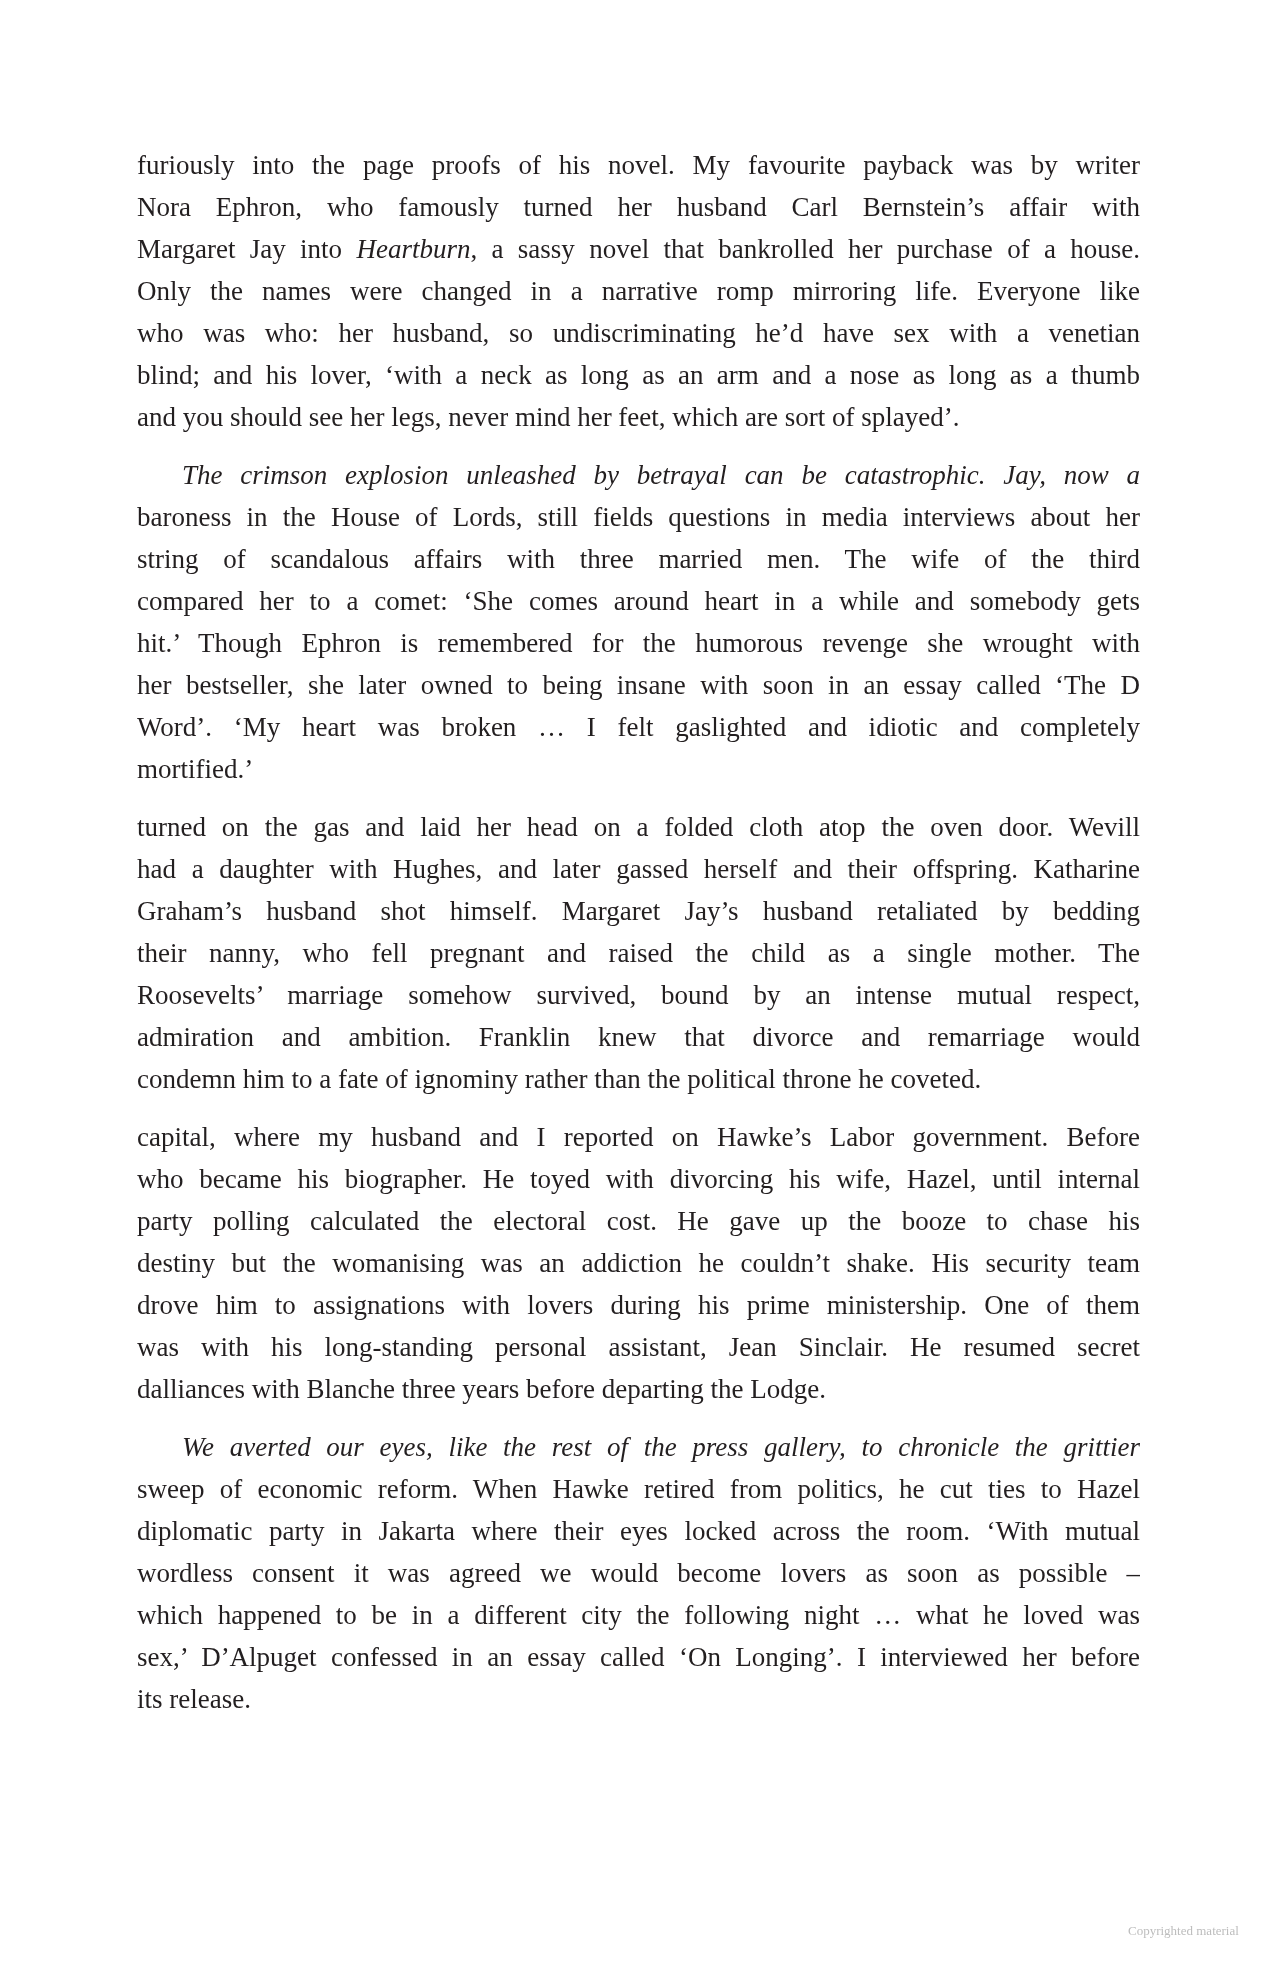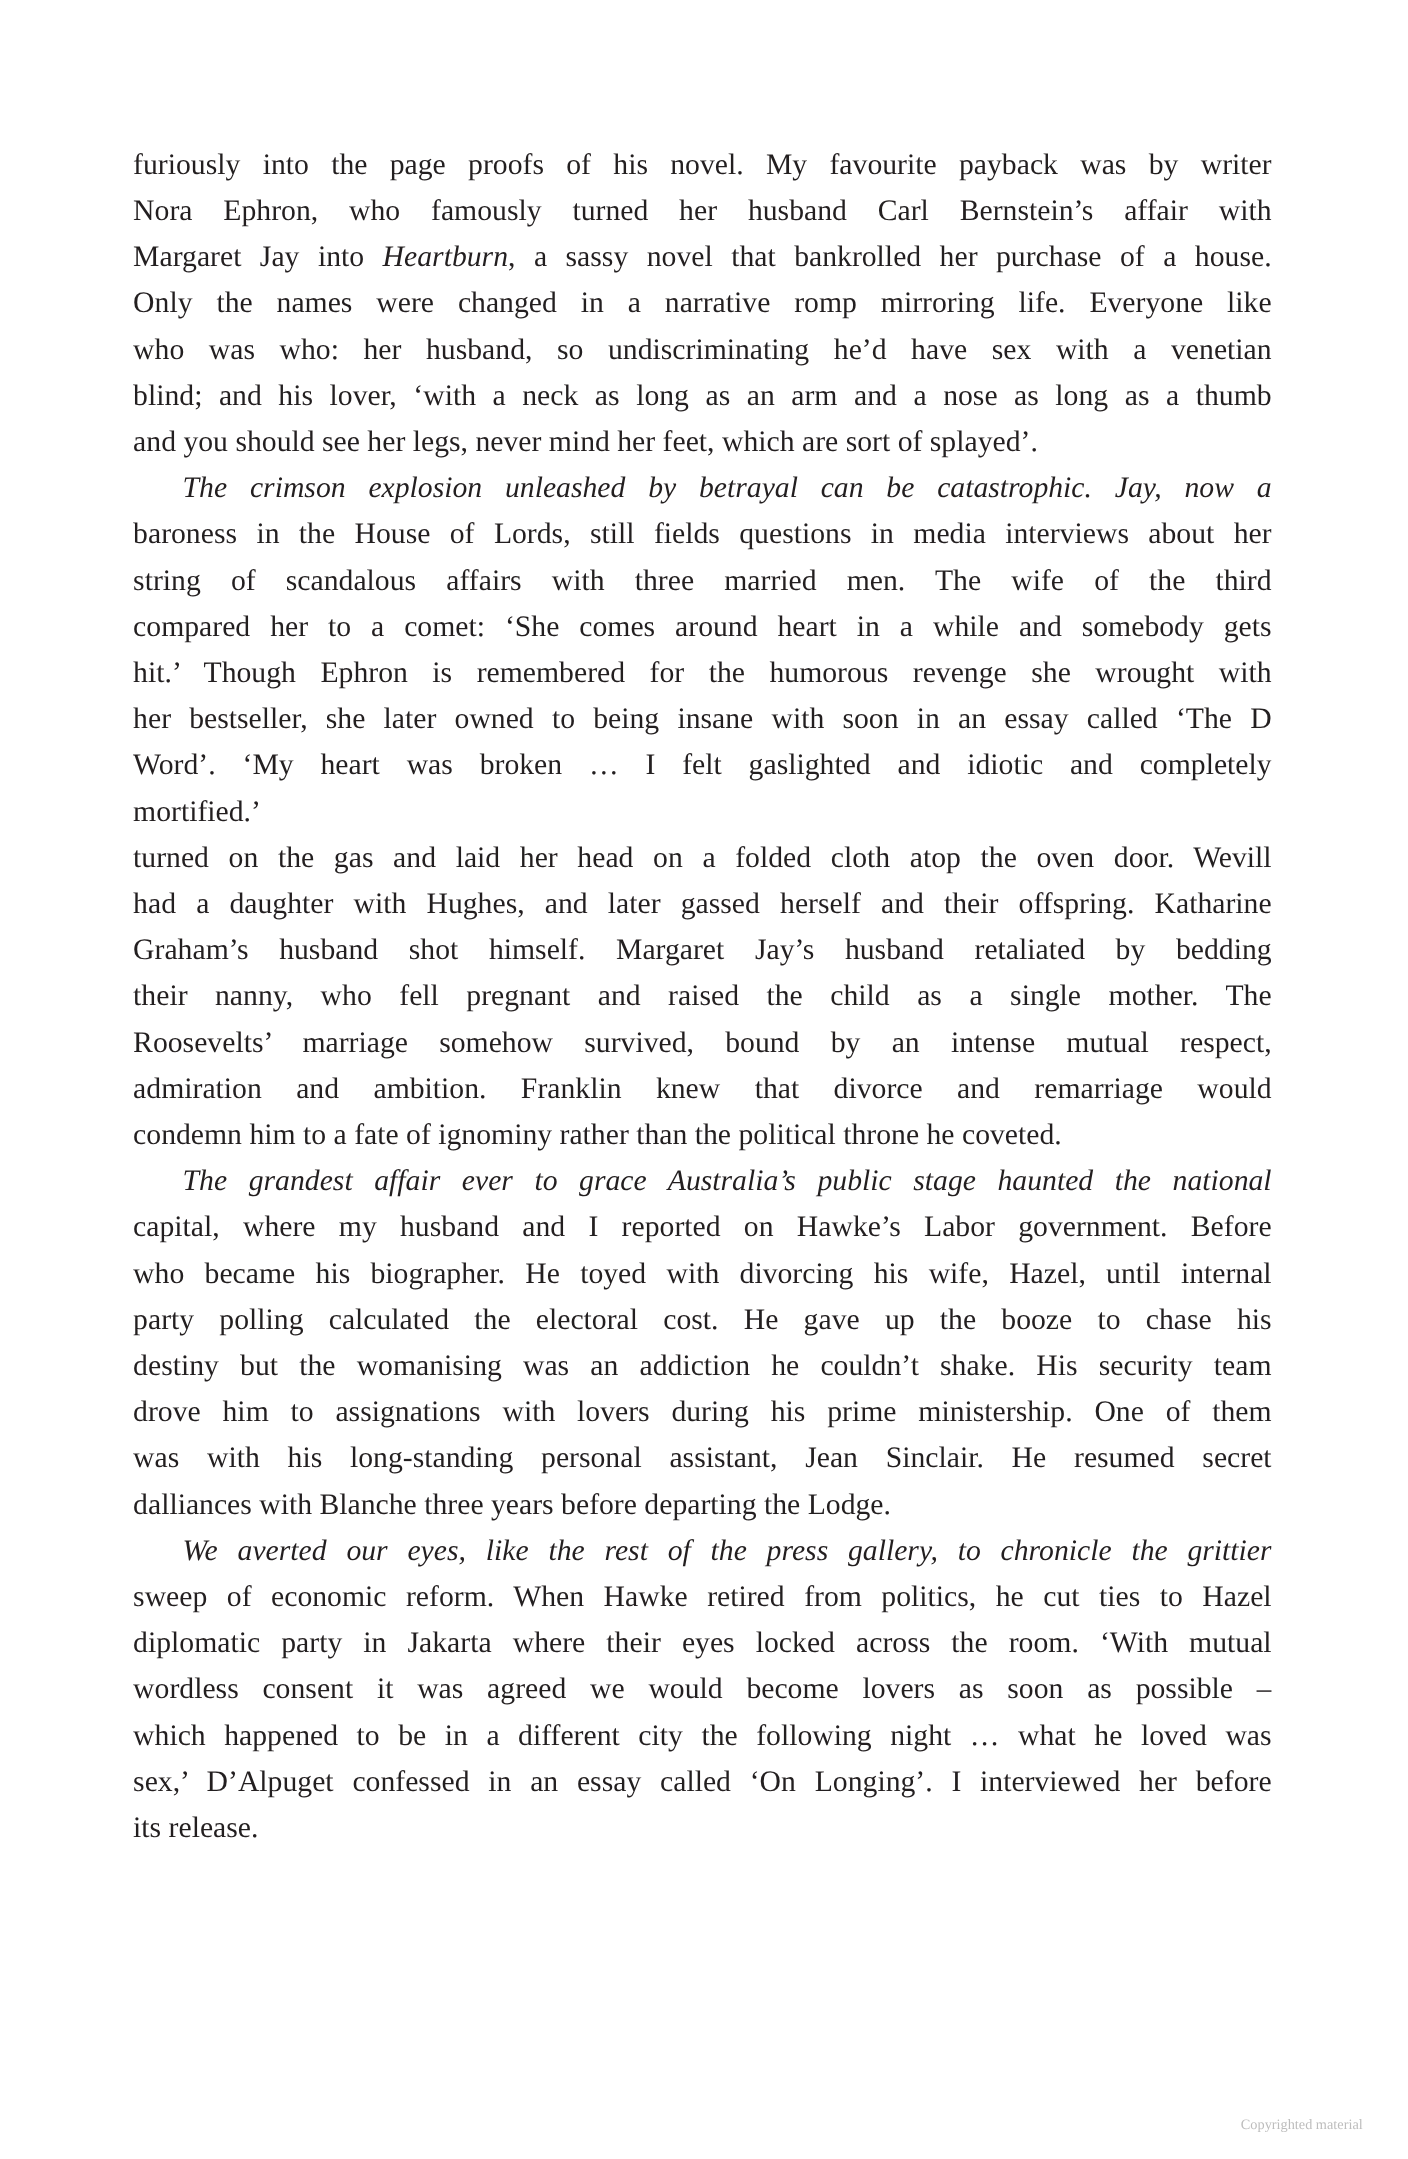--- a/index.html
+++ b/index.html
@@ -7,21 +7,21 @@
   .page {
     position: absolute;
     left: 121px;
     top: 128px;
     width: 1035px;
     font-family: "Liberation Serif", "DejaVu Serif", serif;
     font-size: 27px;
     line-height: 42px;
     color: #231f20;
   }
-  .para { margin: 0; }
+  .para { margin: 16px; }
   .line {
     display: block;
     height: 42px;
     white-space: nowrap;
     text-align: justify;
     text-align-last: justify;
     overflow: hidden;
   }
   .line.last { text-align-last: left; }
   .line.indent { padding-left: 45px; font-style: italic; }
@@ -66,21 +66,20 @@
     <span class="line">turned on the gas and laid her head on a folded cloth atop the oven door. Wevill</span>
     <span class="line">had a daughter with Hughes, and later gassed herself and their offspring. Katharine</span>
     <span class="line">Graham’s husband shot himself. Margaret Jay’s husband retaliated by bedding</span>
     <span class="line">their nanny, who fell pregnant and raised the child as a single mother. The</span>
     <span class="line">Roosevelts’ marriage somehow survived, bound by an intense mutual respect,</span>
     <span class="line">admiration and ambition. Franklin knew that divorce and remarriage would</span>
     <span class="line last">condemn him to a fate of ignominy rather than the political throne he coveted.</span>
   </div>
 
   <div class="para">
-    <span class="line indent">The grandest affair ever to grace Australia’s public stage haunted the national</span>
     <span class="line">capital, where my husband and I reported on Hawke’s Labor government. Before</span>
     <span class="line">who became his biographer. He toyed with divorcing his wife, Hazel, until internal</span>
     <span class="line">party polling calculated the electoral cost. He gave up the booze to chase his</span>
     <span class="line">destiny but the womanising was an addiction he couldn’t shake. His security team</span>
     <span class="line">drove him to assignations with lovers during his prime ministership. One of them</span>
     <span class="line">was with his long-standing personal assistant, Jean Sinclair. He resumed secret</span>
     <span class="line last">dalliances with Blanche three years before departing the Lodge.</span>
   </div>
 
   <div class="para">

